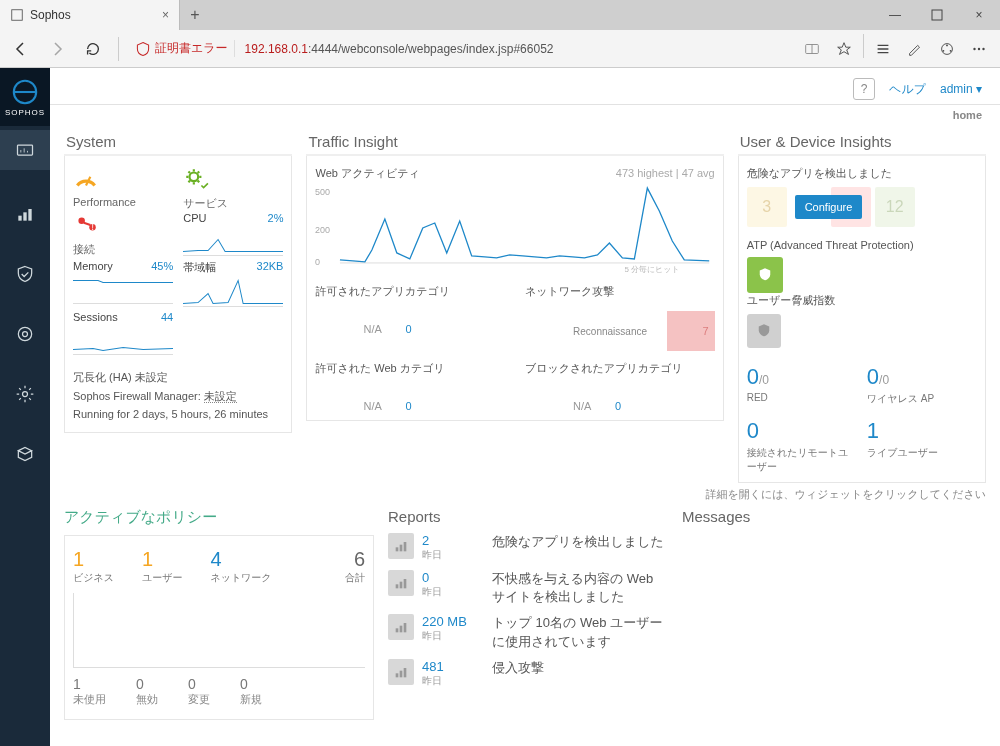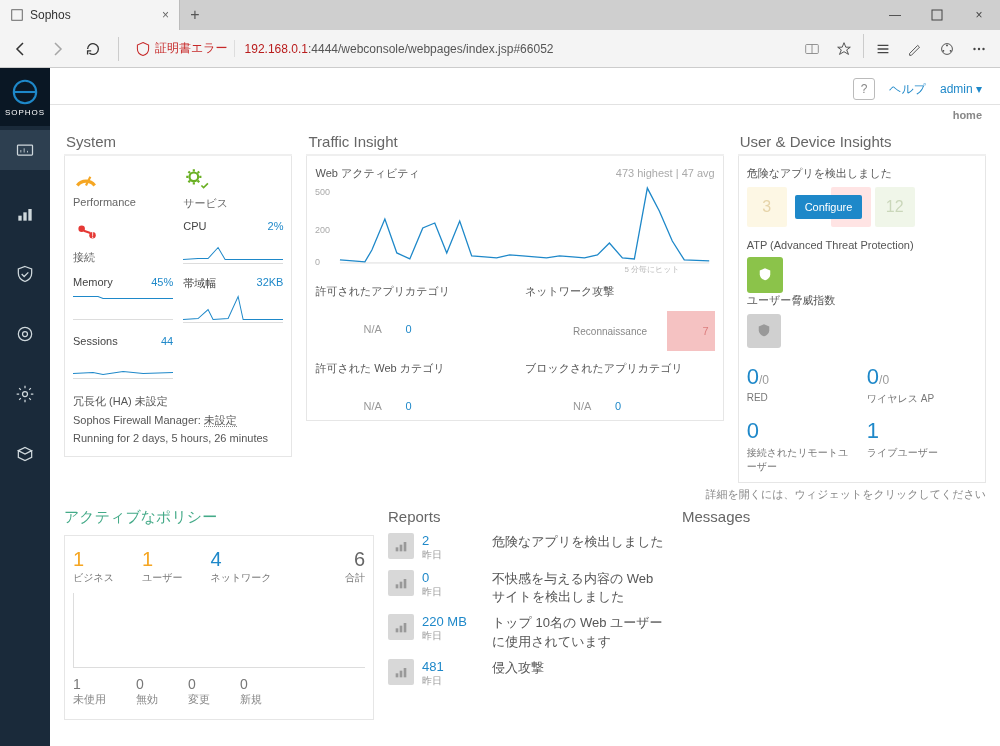--- a/index.html
+++ b/index.html
@@ -42,21 +42,21 @@
 .home-link { text-align:right; font-size:11px; color:#888; padding:4px 18px 2px;font-weight:bold; }
 
 .dash { display:flex; gap:14px; padding:6px 14px 0 14px; }
 .col-h { font-size:15px; font-weight:400; color:#666; margin:0 0 8px 0; }
 .panel { background:#fff; border:1px solid #e6e6e6; border-top:none; padding:10px 8px 8px 8px; }
 .p-head { font-size:15px; font-weight:400; color:#666; padding:4px 0 4px 2px; border-bottom:2px solid #efefef; }
 .col-sys { width:230px; }
 .col-traffic { width:420px; }
 .col-ins { width:250px; }
 
-.sys-grid { display:grid; grid-template-columns:1fr 1fr; gap:9px 10px; }
+.sys-grid { display:grid; grid-template-columns:1fr 1fr; gap:1px 10px; }
 .sys-item { }
 .sys-ico { width:26px; height:26px; display:block;}
 .sys-lbl { font-size:11px; color:#666; margin-top:4px; }
 .metric { }
 .metric .m-row { display:flex; justify-content:space-between; font-size:11px; }
 .metric .m-row .val { color:#1e88c9; }
 .spark { width:100%; height:32px; border-bottom:1px solid #ddd; }
 .sys-foot { font-size:11px; color:#555; margin-top:10px; line-height:1.7; }
 .dotted { border-bottom:1px dotted #888; }
 

